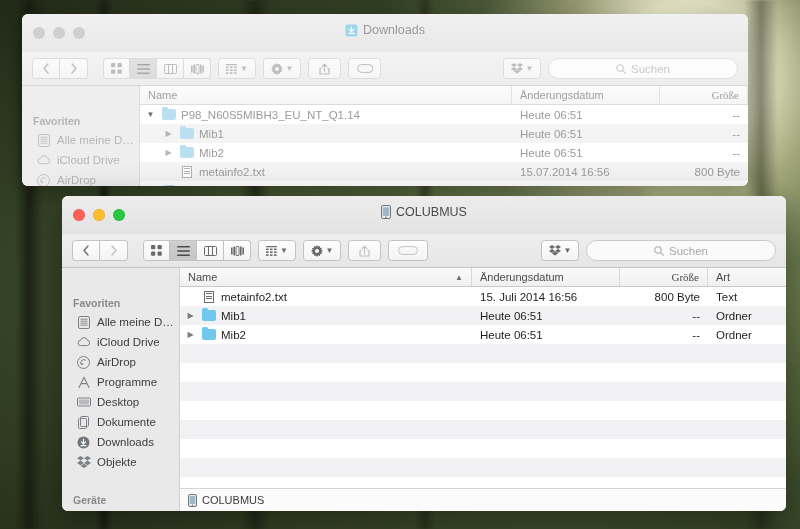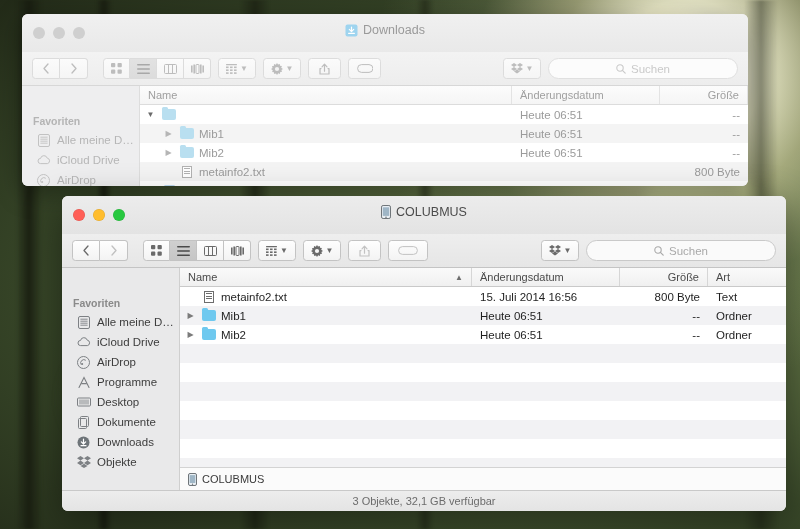--- a/index.html
+++ b/index.html
@@ -189,21 +189,21 @@
   .colhead .c {
     padding: 0 8px;
     height: 100%;
     display: flex; align-items: center;
     border-right: 1px solid #d6d6d6;
     overflow: hidden;
   }
   .back .colhead .c { border-right-color: #e3e3e3; }
   .colhead .c.name { flex: 1; justify-content: space-between; }
   .colhead .c.date { width: 148px; flex: none; }
-  .colhead .c.size { width: 88px; flex: none; justify-content: flex-end; }
+  .colhead .c.size { width: 88px; flex: none; justify-content: flex-end; font-family: Liberation Serif, serif; }
   .colhead .c.kind { width: 78px; flex: none; border-right: none; }
   .sortarrow { font-size: 8px; color: #6e6e6e; }
 
   .rows { flex: 1; overflow: hidden; }
   .row {
     height: 19px;
     display: flex;
     align-items: center;
     font-size: 11.5px;
     color: #1f1f1f;
@@ -488,20 +488,21 @@
       </div>
 
       <div class="rows">
 
         <div class="row">
           <div class="c name">
             <span class="disclose open">▼</span>
             <span class="ficon">
                 <span class="folder-ic"></span>
               </span>
+            <span>P98_N60S5MIBH3_EU_NT_Q1.14</span>
           </div>
           <div class="c date">Heute 06:51</div>
           <div class="c size">--</div>
         </div>
 
         <div class="row alt">
           <div class="c name">
             <span class="indent" style="width:13px"></span>
             <span class="disclose">▶</span>
             <span class="ficon">
@@ -528,20 +529,21 @@
 
         <div class="row alt">
           <div class="c name">
             <span class="indent" style="width:13px"></span>
             <span class="disclose"></span>
             <span class="ficon">
                 <span class="txt-ic"></span>
               </span>
             <span>metainfo2.txt</span>
           </div>
+          <div class="c date">15.07.2014 16:56</div>
           <div class="c size">800 Byte</div>
         </div>
 
         <div class="row">
           <div class="c name">
             <span class="disclose"></span>
             <span class="ficon">
                 <span class="zip-ic"></span>
               </span>
             <span>P98_N60S5MIBH3_EU_NT_Q1.14.ZIP</span>
@@ -837,16 +839,13 @@
               <rect x="0.5" y="0.5" width="8" height="12" rx="1.5" stroke="#6f7579" fill="#e8eef3"></rect>
               <rect x="1.7" y="2.1" width="5.6" height="7.9" fill="#9fb6c6"></rect>
               <circle cx="4.5" cy="11.2" r="0.7" fill="#6f7579"></circle>
             </svg>
         </span>
         <span>COLUBMUS</span>
       </div>
     </div>
   </div>
 
-  <div class="statusbar">
-    <span>3 Objekte, 32,1 GB verfügbar</span>
-  </div>
 </div>
 
 </body></html>

